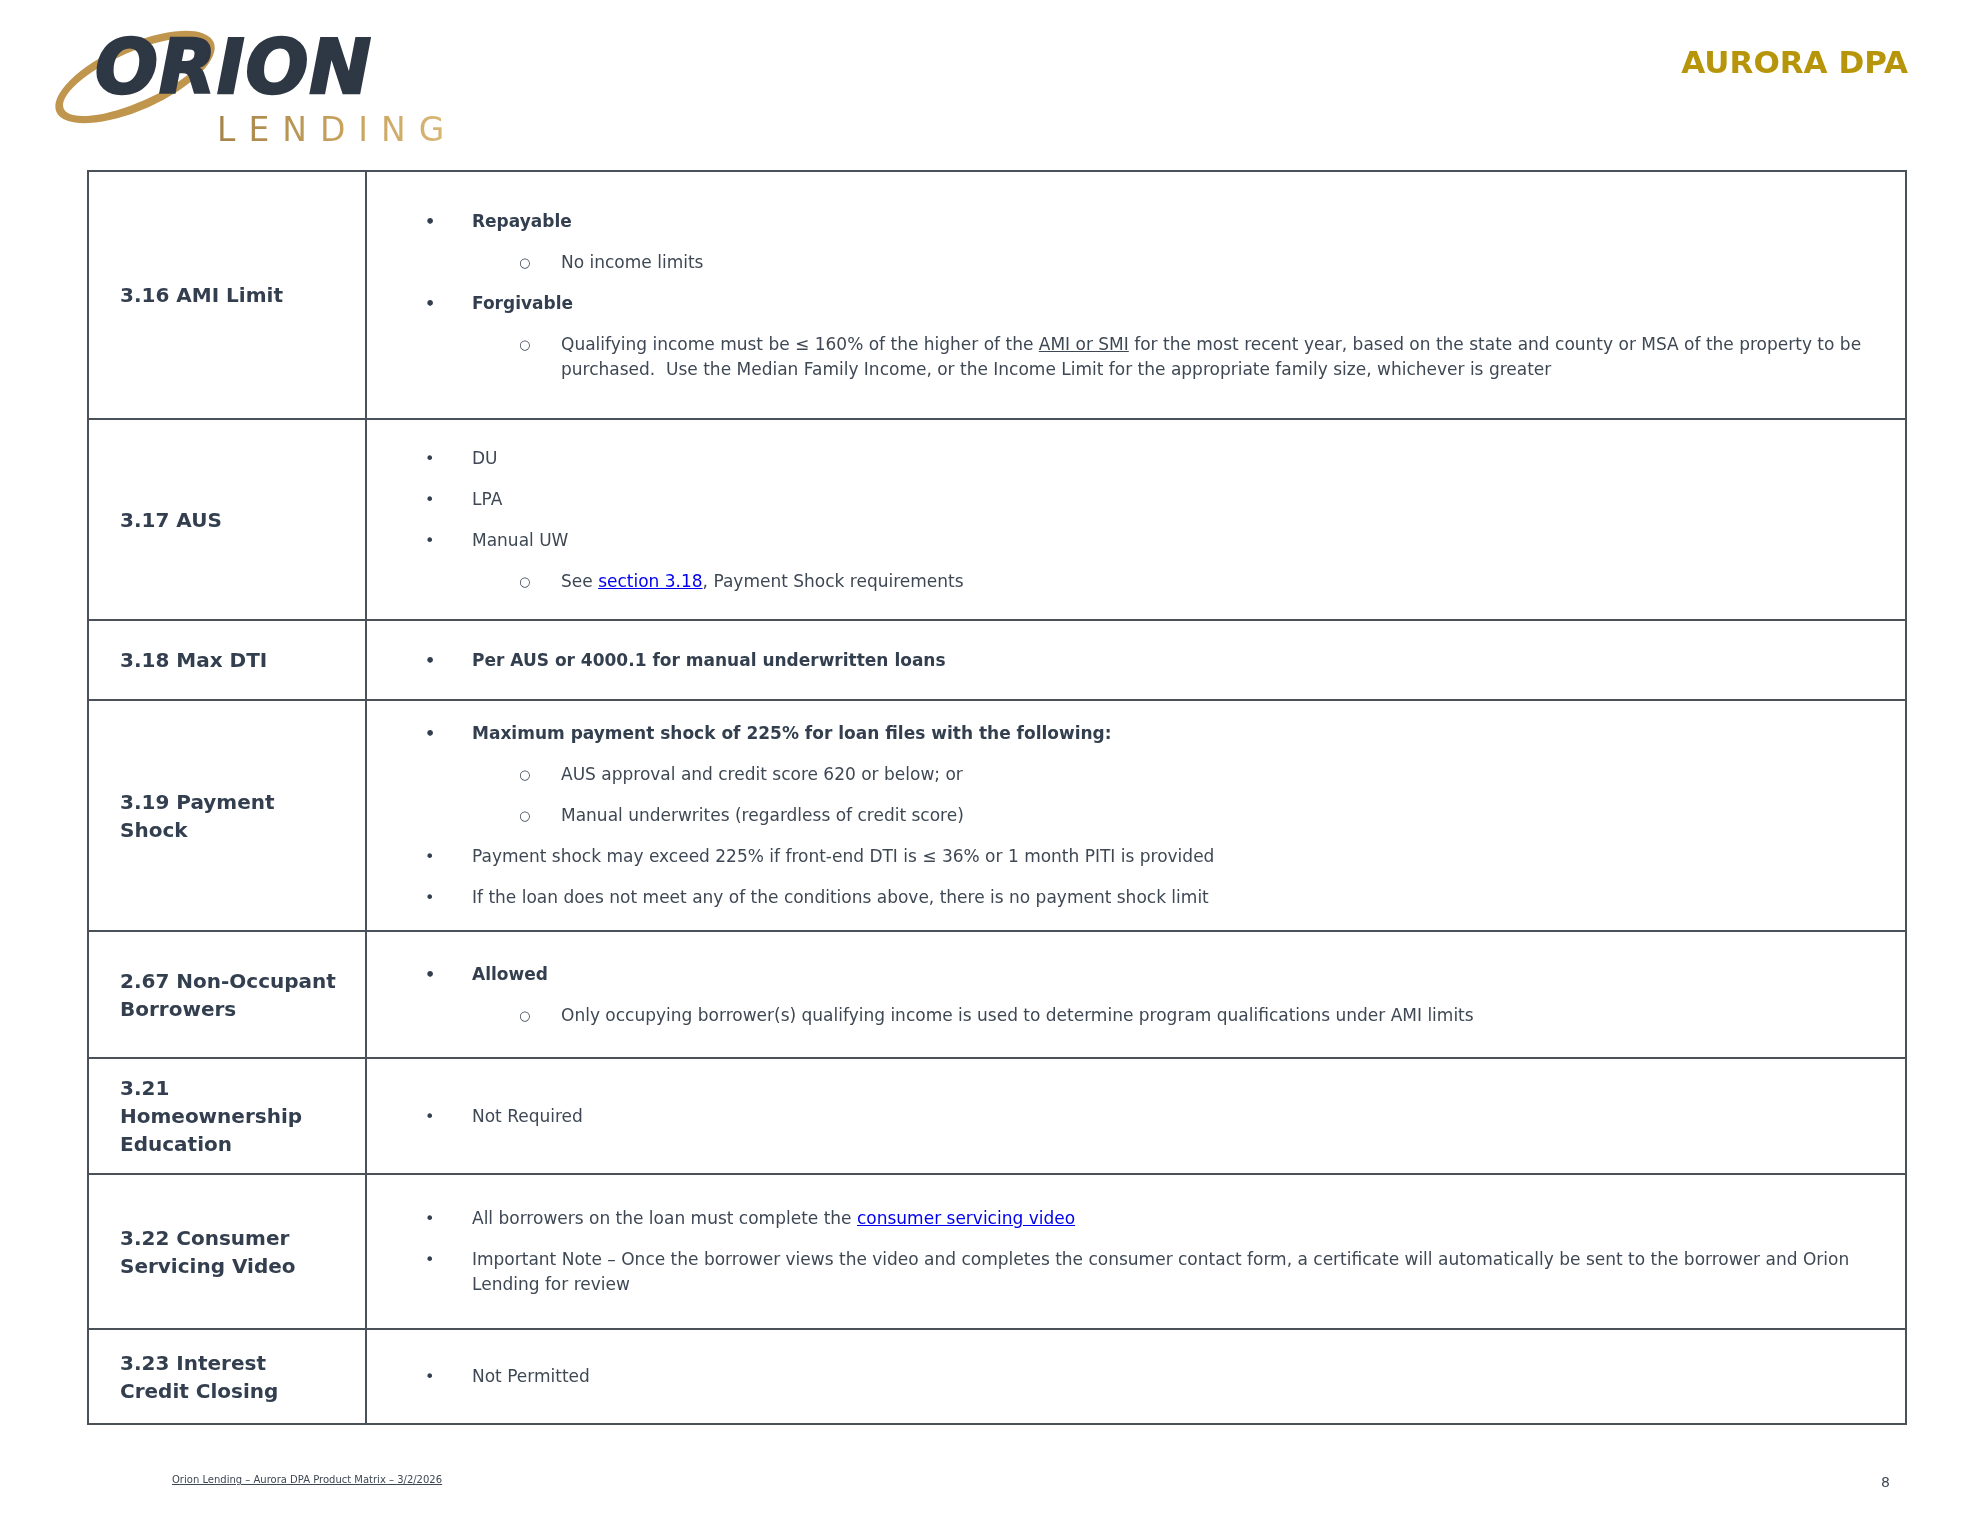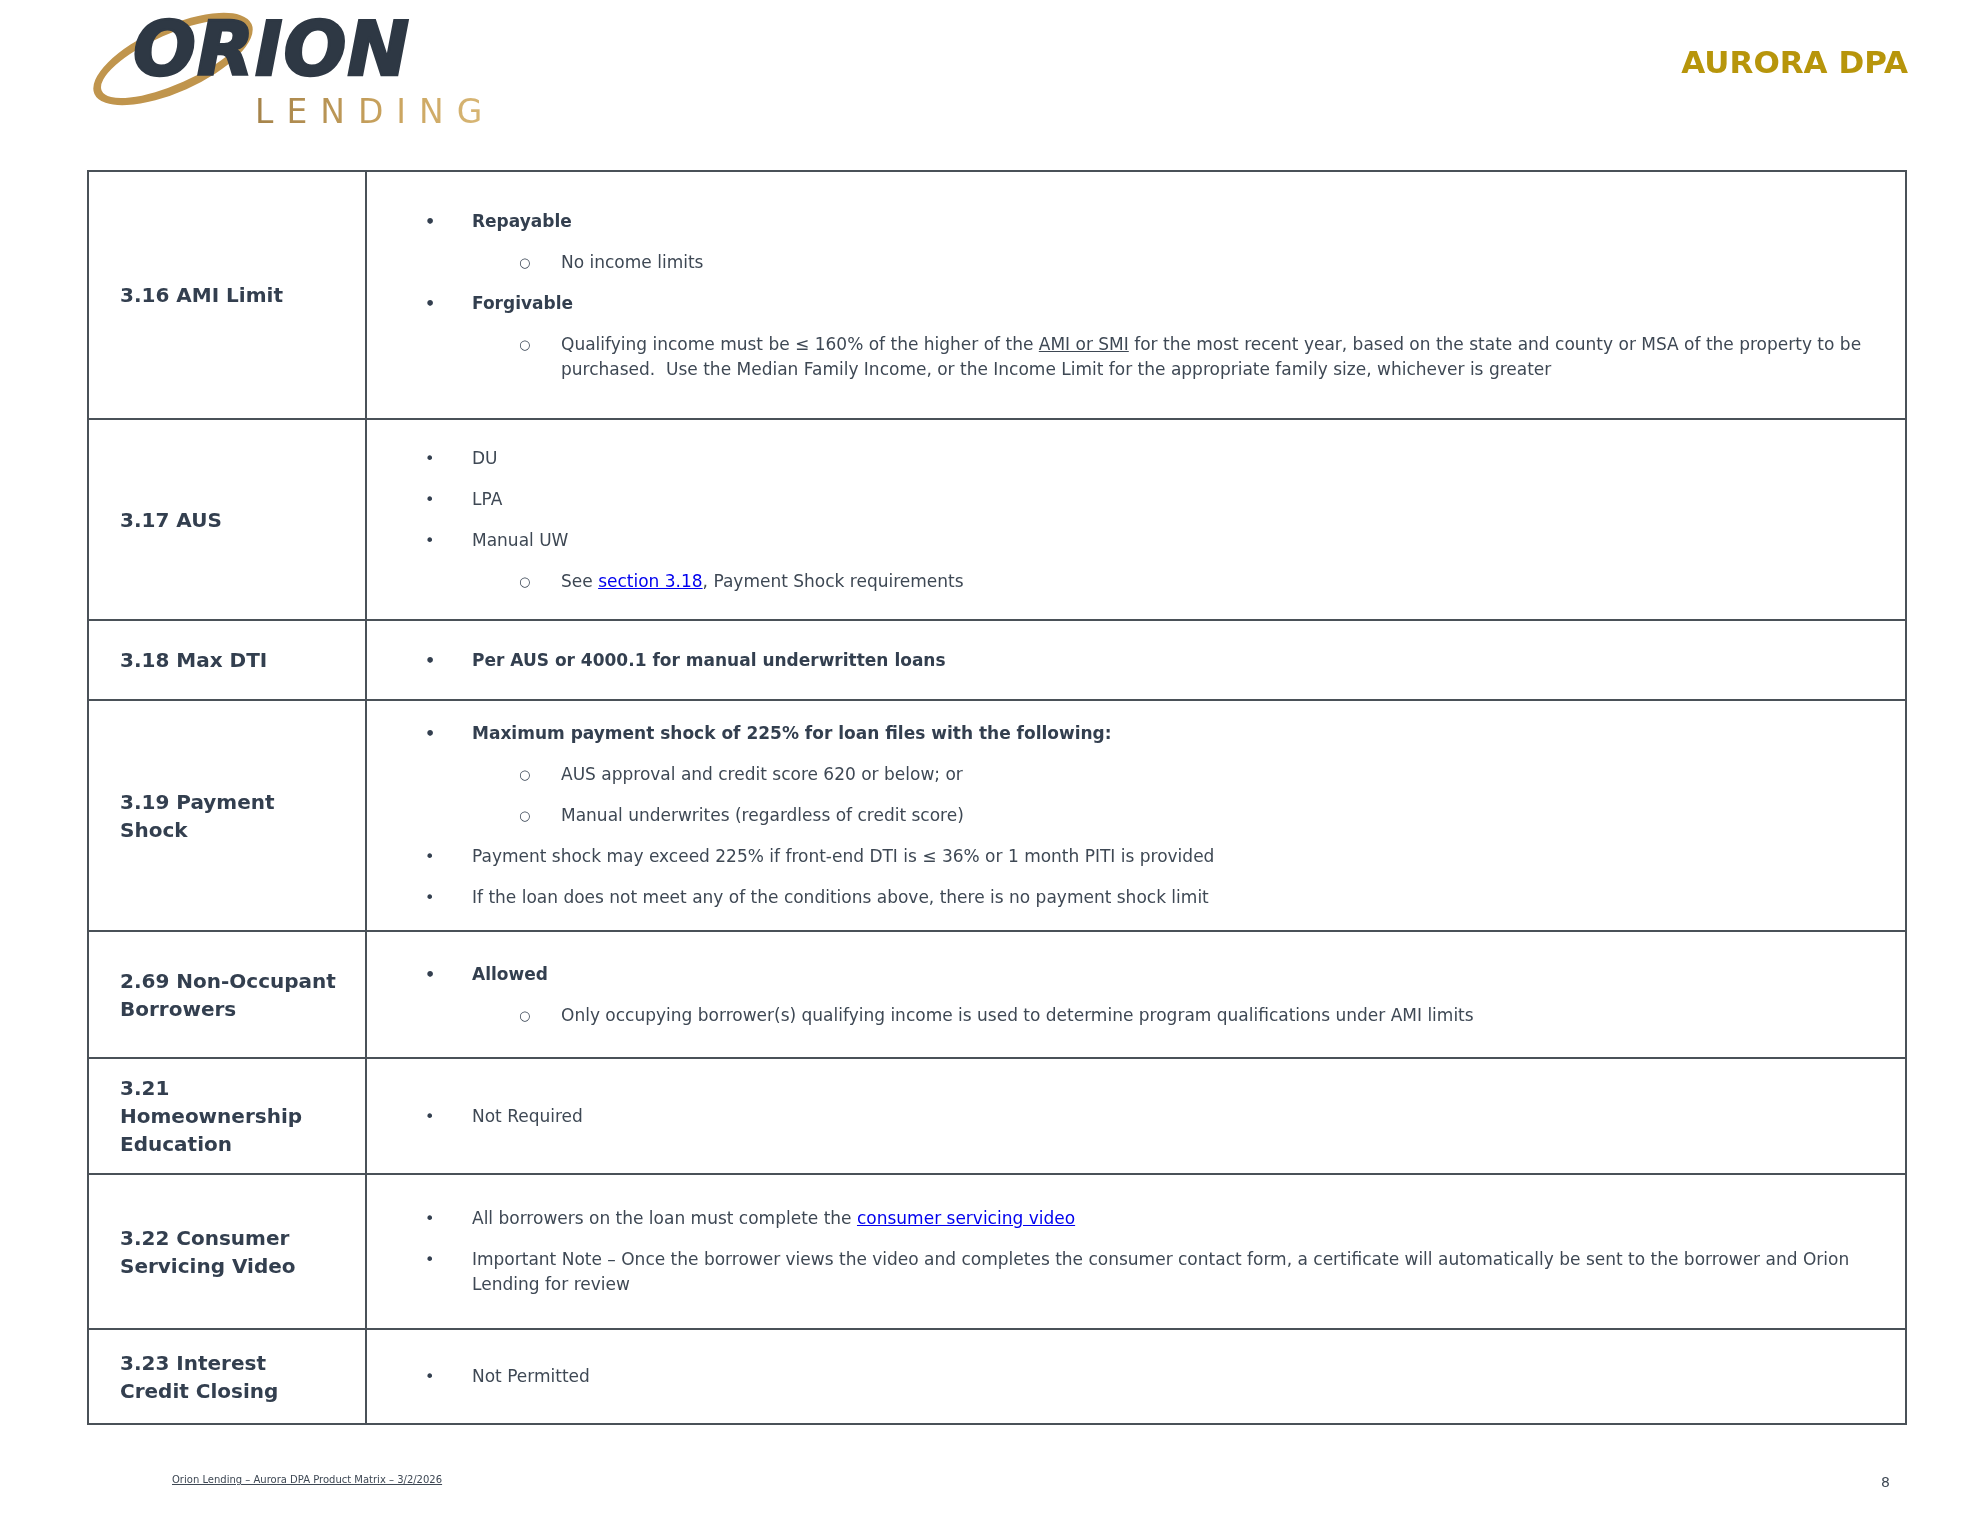--- a/index.html
+++ b/index.html
@@ -11,21 +11,21 @@
     --border:#4A5158;
     --link-blue:#0000EE;
   }
   html,body{margin:0;padding:0;background:#ffffff;}
   body{
     width:1980px;height:1530px;position:relative;overflow:hidden;
     font-family:"DejaVu Sans","Liberation Sans",sans-serif;
     color:var(--text);
   }
   
-  .logo{position:absolute;left:95px;top:12px;margin-left:38px;}
+  .logo{position:absolute;left:95px;top:30px;}
   .logo-orion{
     position:relative;display:inline-block;z-index:1;
     font-size:74px;font-weight:bold;font-style:italic;line-height:1.0;
     letter-spacing:1px;color:var(--logo-navy);
     -webkit-text-stroke:2.5px var(--logo-navy);
   }
   .logo-ring{
     position:absolute;left:-46px;top:14px;width:156px;height:50px;
     border:8px solid var(--logo-gold);border-radius:50%;
     transform:rotate(-24deg);z-index:-1;
@@ -173,21 +173,21 @@
             <span class="bullet">•</span>
             <span class="text"><span>Payment shock may exceed 225% if front-end DTI is ≤ 36% or 1 month PITI is provided</span></span>
           </div>
           <div class="item b1">
             <span class="bullet">•</span>
             <span class="text"><span>If the loan does not meet any of the conditions above, there is no payment shock limit</span></span>
           </div>
         </div>
       </div>
       <div class="t-row">
-        <div class="label-cell">2.69 Non-Occupant
+        <div class="label-cell">2.67 Non-Occupant
 Borrowers</div>
         <div class="content-cell">
           <div class="item b1 bold">
             <span class="bullet">•</span>
             <span class="text"><span>Allowed</span></span>
           </div>
           <div class="item b2">
             <span class="bullet">○</span>
             <span class="text"><span>Only occupying borrower(s) qualifying income is used to determine program qualifications under AMI limits</span></span>
           </div>

